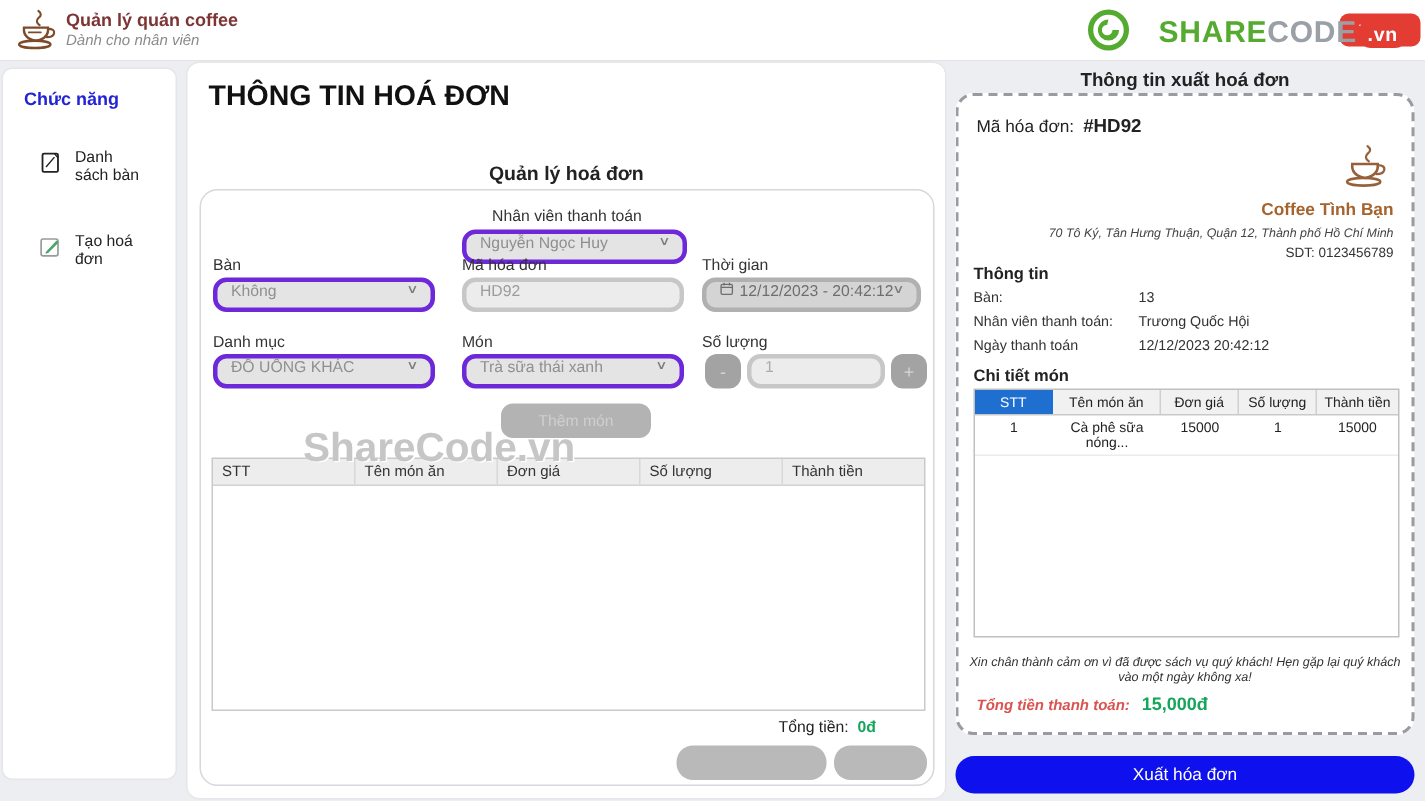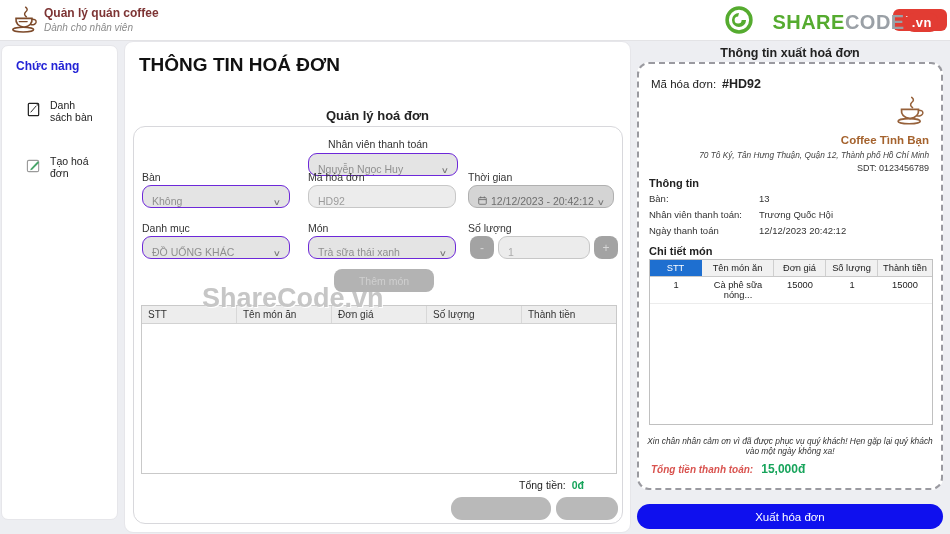--- a/index.html
+++ b/index.html
@@ -47,23 +47,23 @@
     background:#fff; border:1px solid #e6e6ea; border-radius:9px;
   }
   .page-title { position:absolute; left:14px; top:12px; font-size:19px; font-weight:bold; color:#111; }
   .section-title { position:absolute; left:0; top:66px; width:100%; text-align:center; font-size:13px; font-weight:bold; }
   .form-panel {
     position:absolute; left:8px; top:84px; width:490px; height:398px;
     border:1px solid #d8d8dc; border-radius:12px; background:#fff;
   }
   .fp-label { position:absolute; font-size:10.5px; color:#333; }
   .sel, .inp {
-    position:absolute; height:23px; border-radius:9px; border:1px solid #6d28d9;
+    position:absolute; height:23px; border-radius:9px; border:3px solid #6d28d9;
     background:#e4e4e4; color:#8f8f8f; font-size:10.5px; font-family:inherit;
-    display:flex; align-items:flex-end; padding:0 9px; cursor:default;
+    display:flex; align-items:flex-start; padding:0 9px; cursor:default;
   }
   .sel { justify-content:space-between; cursor:pointer; }
   .chev { font-size:8px; color:#7a7a7a; transform:scaleX(1.4); }
   .inp-light { background:#ececec; border-color:#c7c7c7; color:#9c9c9c; }
   .sel-dark { background:#d4d4d4; border-color:#b0b0b0; color:#6e6e6e; }
   .qty-btn {
     position:absolute; width:24px; height:23px; border:none; border-radius:8px;
     background:#a3a3a3; color:#d6d6d6; font-size:12px; cursor:pointer; font-family:inherit;
   }
   .add-btn {
@@ -314,19 +314,19 @@
     </div>
     <div class="trow">
       <div class="td c1">1</div>
       <div class="td c2">Cà phê sữa nóng...</div>
       <div class="td c3">15000</div>
       <div class="td c4">1</div>
       <div class="td c5">15000</div>
     </div>
   </div>
 
-  <div class="thanks">Xin chân nhân cảm ơn vì đã được phục vụ quý khách! Hẹn gặp lại quý khách vào một ngày không xa!</div>
+  <div class="thanks">Xin chân thành cảm ơn vì đã được sách vụ quý khách! Hẹn gặp lại quý khách vào một ngày không xa!</div>
   <div class="grand">
     <span class="lbl">Tổng tiền thanh toán:</span><span class="val">15,000đ</span>
   </div>
 </div>
 
 <button class="export-btn">Xuất hóa đơn</button>
 
 </body></html>

